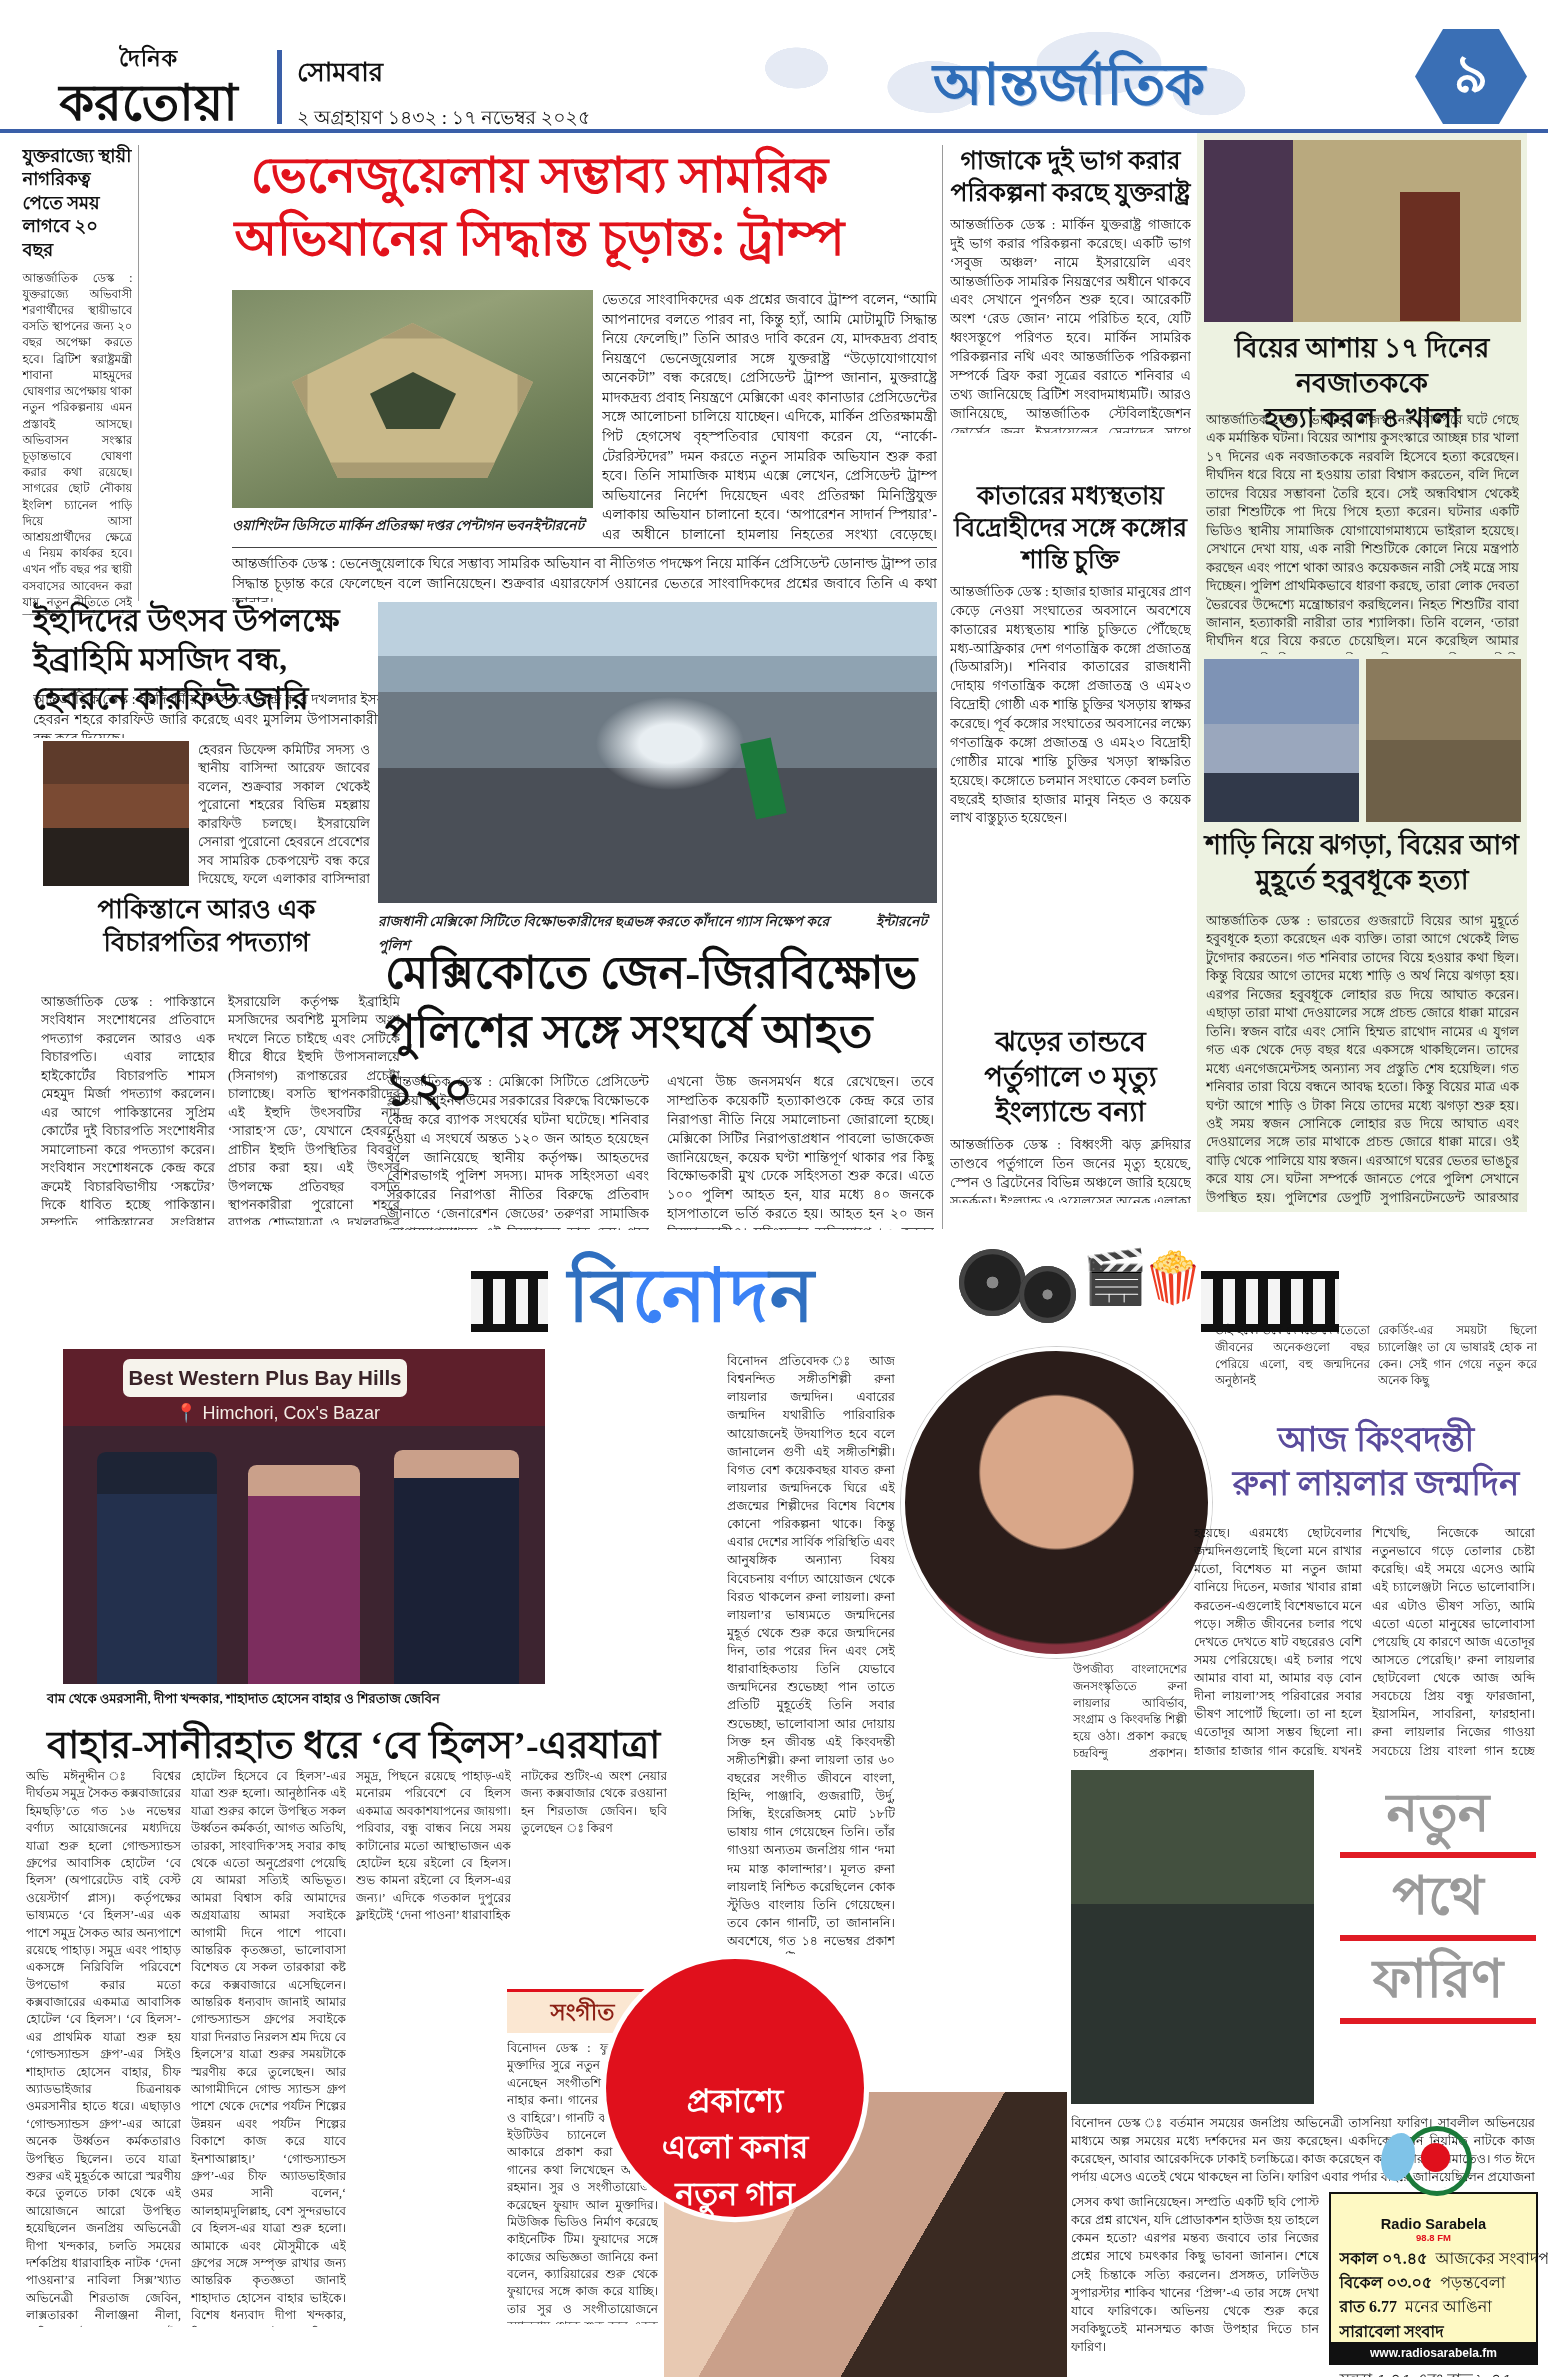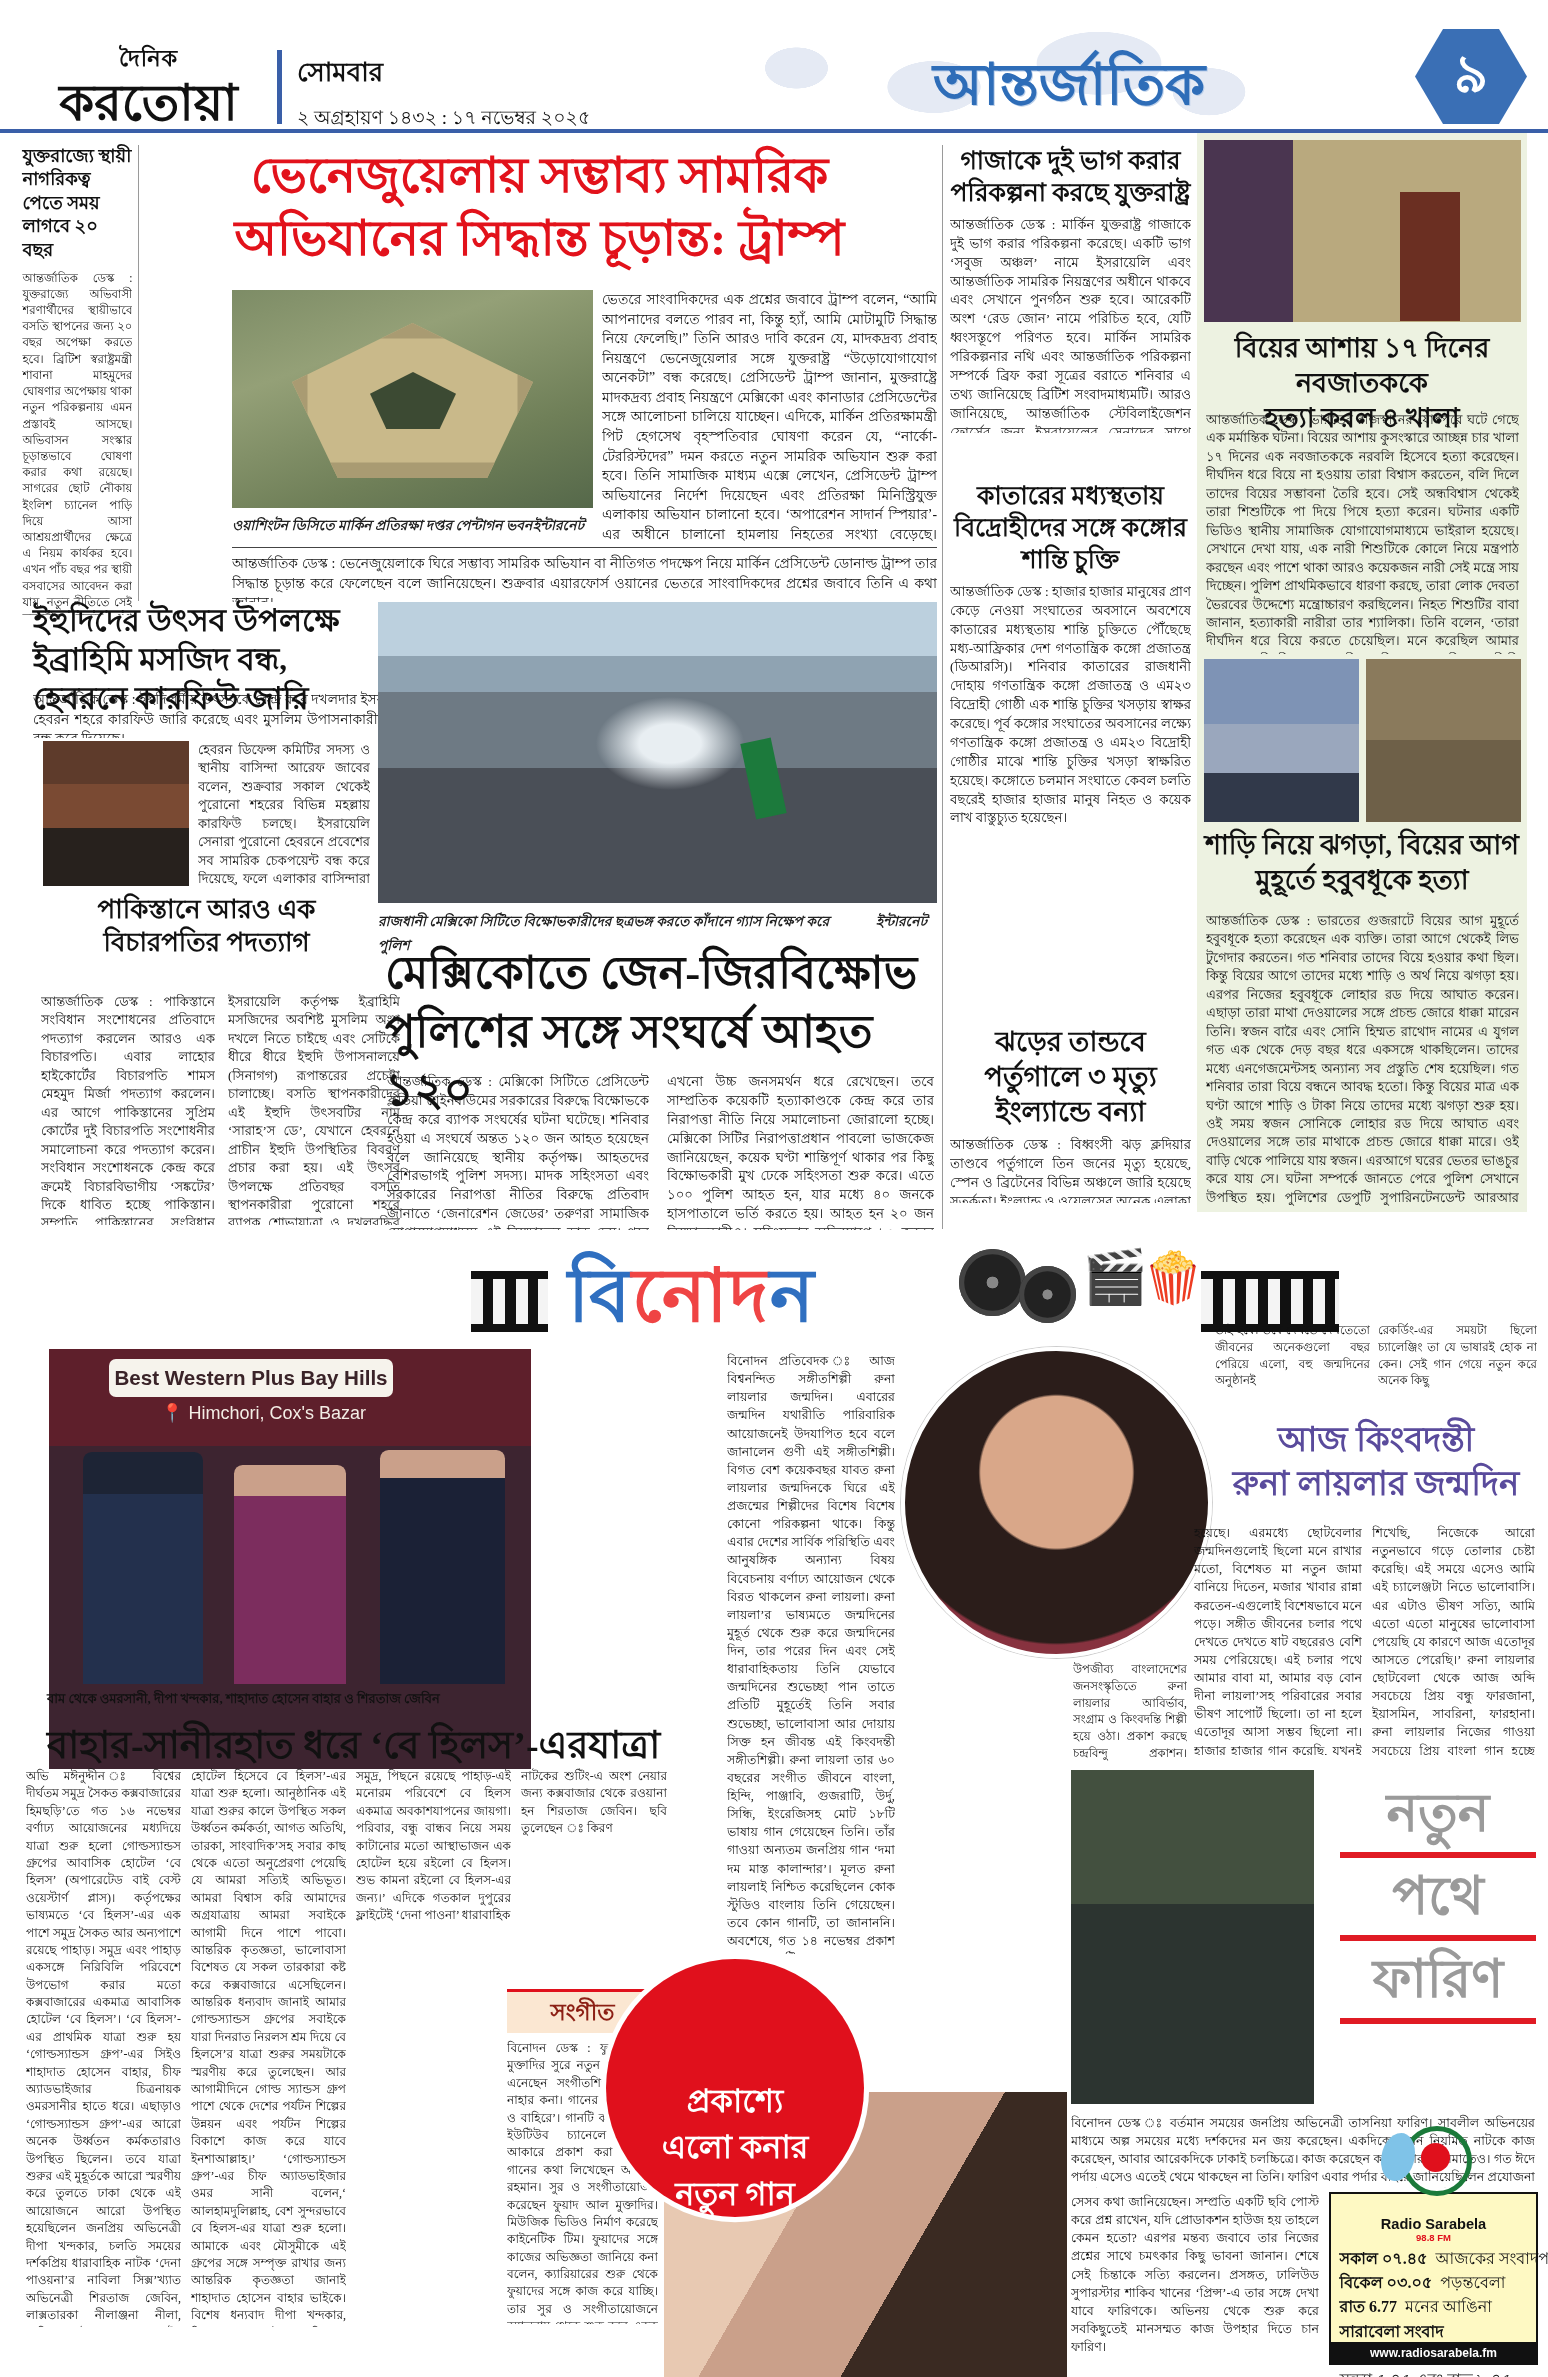--- a/index.html
+++ b/index.html
@@ -172,29 +172,29 @@
     <div class="abs mex-flag" style="left:370px;top:138px;width:31px;height:77px;"></div>
   </div>
   <div class="abs caption" style="left:378px;top:910px;width:482px;">রাজধানী মেক্সিকো সিটিতে বিক্ষোভকারীদের ছত্রভঙ্গ করতে কাঁদানে গ্যাস নিক্ষেপ করে পুলিশ</div>
   <div class="abs caption" style="left:876px;top:910px;">ইন্টারনেট</div>
   <div class="abs h-mex" style="left:385px;top:944px;width:555px;">মেক্সিকোতে জেন-জিরবিক্ষোভ পুলিশের সঙ্গে সংঘর্ষে আহত ১২০</div>
   <div class="abs body-txt just" style="left:387px;top:1073px;width:262px;height:157px;font-size:13.3px;">আন্তর্জাতিক ডেস্ক : মেক্সিকো সিটিতে প্রেসিডেন্ট ক্লডিয়া শেইনবাউমের সরকারের বিরুদ্ধে বিক্ষোভকে কেন্দ্র করে ব্যাপক সংঘর্ষের ঘটনা ঘটেছে। শনিবার হওয়া এ সংঘর্ষে অন্তত ১২০ জন আহত হয়েছেন বলে জানিয়েছে স্থানীয় কর্তৃপক্ষ। আহতদের বেশিরভাগই পুলিশ সদস্য। মাদক সহিংসতা এবং সরকারের নিরাপত্তা নীতির বিরুদ্ধে প্রতিবাদ জানাতে ‘জেনারেশন জেডের’ তরুণরা সামাজিক যোগাযোগমাধ্যমে এই বিক্ষোভের ডাক দেয়। পরে সেই আহ্বানে সাড়া দিয়ে বিভিন্ন শ্রেণি-পেশার মানুষ বিক্ষোভে যোগ দেয়।</div>
   <div class="abs body-txt just" style="left:667px;top:1073px;width:267px;height:157px;font-size:13.3px;">এখনো উচ্চ জনসমর্থন ধরে রেখেছেন। তবে সাম্প্রতিক কয়েকটি হত্যাকাণ্ডকে কেন্দ্র করে তার নিরাপত্তা নীতি নিয়ে সমালোচনা জোরালো হচ্ছে। মেক্সিকো সিটির নিরাপত্তাপ্রধান পাবলো ভাজকেজ জানিয়েছেন, কয়েক ঘণ্টা শান্তিপূর্ণ থাকার পর কিছু বিক্ষোভকারী মুখ ঢেকে সহিংসতা শুরু করে। এতে ১০০ পুলিশ আহত হন, যার মধ্যে ৪০ জনকে হাসপাতালে ভর্তি করতে হয়। আহত হন ২০ জন বিক্ষোভকারীও। সহিংসতার অভিযোগে ২০ জনের বেশি আটক। ক্ষমতায় থাকা প্রেসিডেন্ট ক্লডিয়া শেইনবাউম অভিযুক্ত রয়েছে।</div>
 
   <div class="abs filmstrip" style="left:471px;top:1271px;width:77px;height:45px;"></div>
   <div class="abs binodon" style="left:568px;top:1239px;">
-    <span style="color:#2f6fc0;">বি</span><span style="color:#ef4444;">নোদ</span><span style="color:#2f6fc0;">ন</span>
+    <span style="color:#2f6fc0;">বি</span><span style="color:#3b82f6;">নোদ</span><span style="color:#2f6fc0;">ন</span>
   </div>
   <div class="abs reel" style="left:959px;top:1249px;width:67px;height:67px;"></div>
   <div class="abs reel" style="left:1019px;top:1266px;width:57px;height:57px;"></div>
   <div class="abs" style="left:1082px;top:1246px;font-size:53px;">🎬</div>
   <div class="abs" style="left:1142px;top:1249px;font-size:50px;">🍿</div>
   <div class="abs filmstrip" style="left:1201px;top:1271px;width:138px;height:45px;"></div>
 
-  <div class="abs ph ph-bay" style="left:49px;top:1349px;width:482px;height:420px;text-decoration:underline;">
+  <div class="abs ph ph-bay" style="left:63px;top:1349px;width:482px;height:335px;text-decoration:underline;">
     <div class="bay-panel abs" style="left:60px;top:10.3px;width:284px;height:38px;font-size:20.6px;">Best Western Plus Bay Hills</div>
     <div class="bay-loc abs" style="left:112px;top:53px;font-size:18px;">📍 <span>Himchori, Cox's Bazar</span></div>
     <div class="abs fig" style="left:34px;top:103px;width:120px;height:232px;background:linear-gradient(#1d2435 0 18%,#23304d 18% 100%);"></div>
     <div class="abs fig" style="left:185px;top:116px;width:112px;height:219px;background:linear-gradient(#caa08a 0 14%,#7c2d5e 14% 100%);"></div>
     <div class="abs fig" style="left:331px;top:101px;width:125px;height:234px;background:linear-gradient(#caa08a 0 12%,#1b2136 12% 100%);"></div>
   </div>
   <div class="abs" style="left:47px;top:1689px;width:482px;font-size:13px;font-weight:bold;">বাম থেকে ওমরসানী, দীপা খন্দকার, শাহাদাত হোসেন বাহার ও শিরতাজ জেবিন</div>
   <div class="abs h-bay" style="left:47px;top:1715px;width:817px;">বাহার-সানীরহাত ধরে ‘বে হিলস’-এরযাত্রা</div>
   <div class="abs body-ent just" style="left:26px;top:1768px;width:155px;height:559px;font-size:12px;">অভি মঈনুদ্দীন ঃ বিশ্বের দীর্ঘতম সমুদ্র সৈকত কক্সবাজারের হিমছড়ি’তে গত ১৬ নভেম্বর বর্ণাঢ্য আয়োজনের মধ্যদিয়ে যাত্রা শুরু হলো গোল্ডস্যান্ডস গ্রুপের আবাসিক হোটেল ‘বে হিলস’ (অপারেটেড বাই বেস্ট ওয়েস্টার্ণ প্লাস)। কর্তৃপক্ষের ভাষ্যমতে ‘বে হিলস’-এর এক পাশে সমুদ্র সৈকত আর অন্যপাশে রয়েছে পাহাড়। সমুদ্র এবং পাহাড় একসঙ্গে নিরিবিলি পরিবেশে উপভোগ করার মতো কক্সবাজারের একমাত্র আবাসিক হোটেল ‘বে হিলস’। ‘বে হিলস’-এর প্রাথমিক যাত্রা শুরু হয় ‘গোল্ডস্যান্ডস গ্রুপ’-এর সিইও শাহাদাত হোসেন বাহার, চীফ অ্যাডভাইজার চিত্রনায়ক ওমরসানীর হাতে ধরে। এছাড়াও ‘গোল্ডস্যান্ডস গ্রুপ’-এর আরো অনেক উর্ধ্বতন কর্মকতারাও উপস্থিত ছিলেন। তবে যাত্রা শুরুর এই মুহূর্তকে আরো স্মরণীয় করে তুলতে ঢাকা থেকে এই আয়োজনে আরো উপস্থিত হয়েছিলেন জনপ্রিয় অভিনেত্রী দীপা খন্দকার, চলতি সময়ের দর্শকপ্রিয় ধারাবাহিক নাটক ‘দেনা পাওয়না’র নাবিলা সিক্স’খ্যাত অভিনেত্রী শিরতাজ জেবিন, লাক্সতারকা নীলাঞ্জনা নীলা, সামিয়া অথৈ, ব্যান্ড প্রমোটর বারিশ হক’সহ আরো বেশ কয়েকজন তারকা। উদ্বোধনী অনুষ্ঠানের সাংস্কৃতিক পর্বে সঙ্গীত পরিবেশন করেন পূজা ও শামীম। ‘গোল্ডস্যান্ডস গ্রুপ’র সিইও শাহাদাত হোসেন বাহার বলেন,‘ গোল্ডস্যান্ডস গ্রুপের আবাসিক</div>
   <div class="abs body-ent just" style="left:191px;top:1768px;width:155px;height:559px;font-size:12px;">হোটেল হিসেবে বে হিলস’-এর যাত্রা শুরু হলো। আনুষ্ঠানিক এই যাত্রা শুরুর কালে উপস্থিত সকল উর্ধ্বতন কর্মকর্তা, আগত অতিথি, তারকা, সাংবাদিক’সহ সবার কাছ থেকে এতো অনুপ্রেরণা পেয়েছি যে আমরা সত্যিই অভিভূত। আমরা বিশ্বাস করি আমাদের অগ্রযাত্রায় আমরা সবাইকে আগামী দিনে পাশে পাবো। আন্তরিক কৃতজ্ঞতা, ভালোবাসা বিশেষত যে সকল তারকারা কষ্ট করে কক্সবাজারে এসেছিলেন। আন্তরিক ধন্যবাদ জানাই আমার গোল্ডস্যান্ডস গ্রুপের সবাইকে যারা দিনরাত নিরলস শ্রম দিয়ে বে হিলসে’র যাত্রা শুরুর সময়টাকে স্মরণীয় করে তুলেছেন। আর আগামীদিনে গোল্ড স্যান্ডস গ্রুপ পাশে থেকে দেশের পর্যটন শিল্পের উন্নয়ন এবং পর্যটন শিল্পের বিকাশে কাজ করে যাবে ইনশাআল্লাহ।’ ‘গোল্ডস্যান্ডস গ্রুপ’-এর চীফ অ্যাডভাইজার ওমর সানী বলেন,‘ আলহামদুলিল্লাহ, বেশ সুন্দরভাবে বে হিলস-এর যাত্রা শুরু হলো। আমাকে এবং মৌসুমীকে এই গ্রুপের সঙ্গে সম্পৃক্ত রাখার জন্য আন্তরিক কৃতজ্ঞতা জানাই শাহাদাত হোসেন বাহার ভাইকে। বিশেষ ধন্যবাদ দীপা খন্দকার, শিরতাজ’সহ সবাইকে বে হিলস’-এর এই ঐতিহাসিক সময়ে সাথে থাকার জন্য।’ দীপা খন্দকার বলেন,‘ হিমছড়িতে এতো সুন্দর পরিবেশে যেখানে সামনের দিকে</div>

